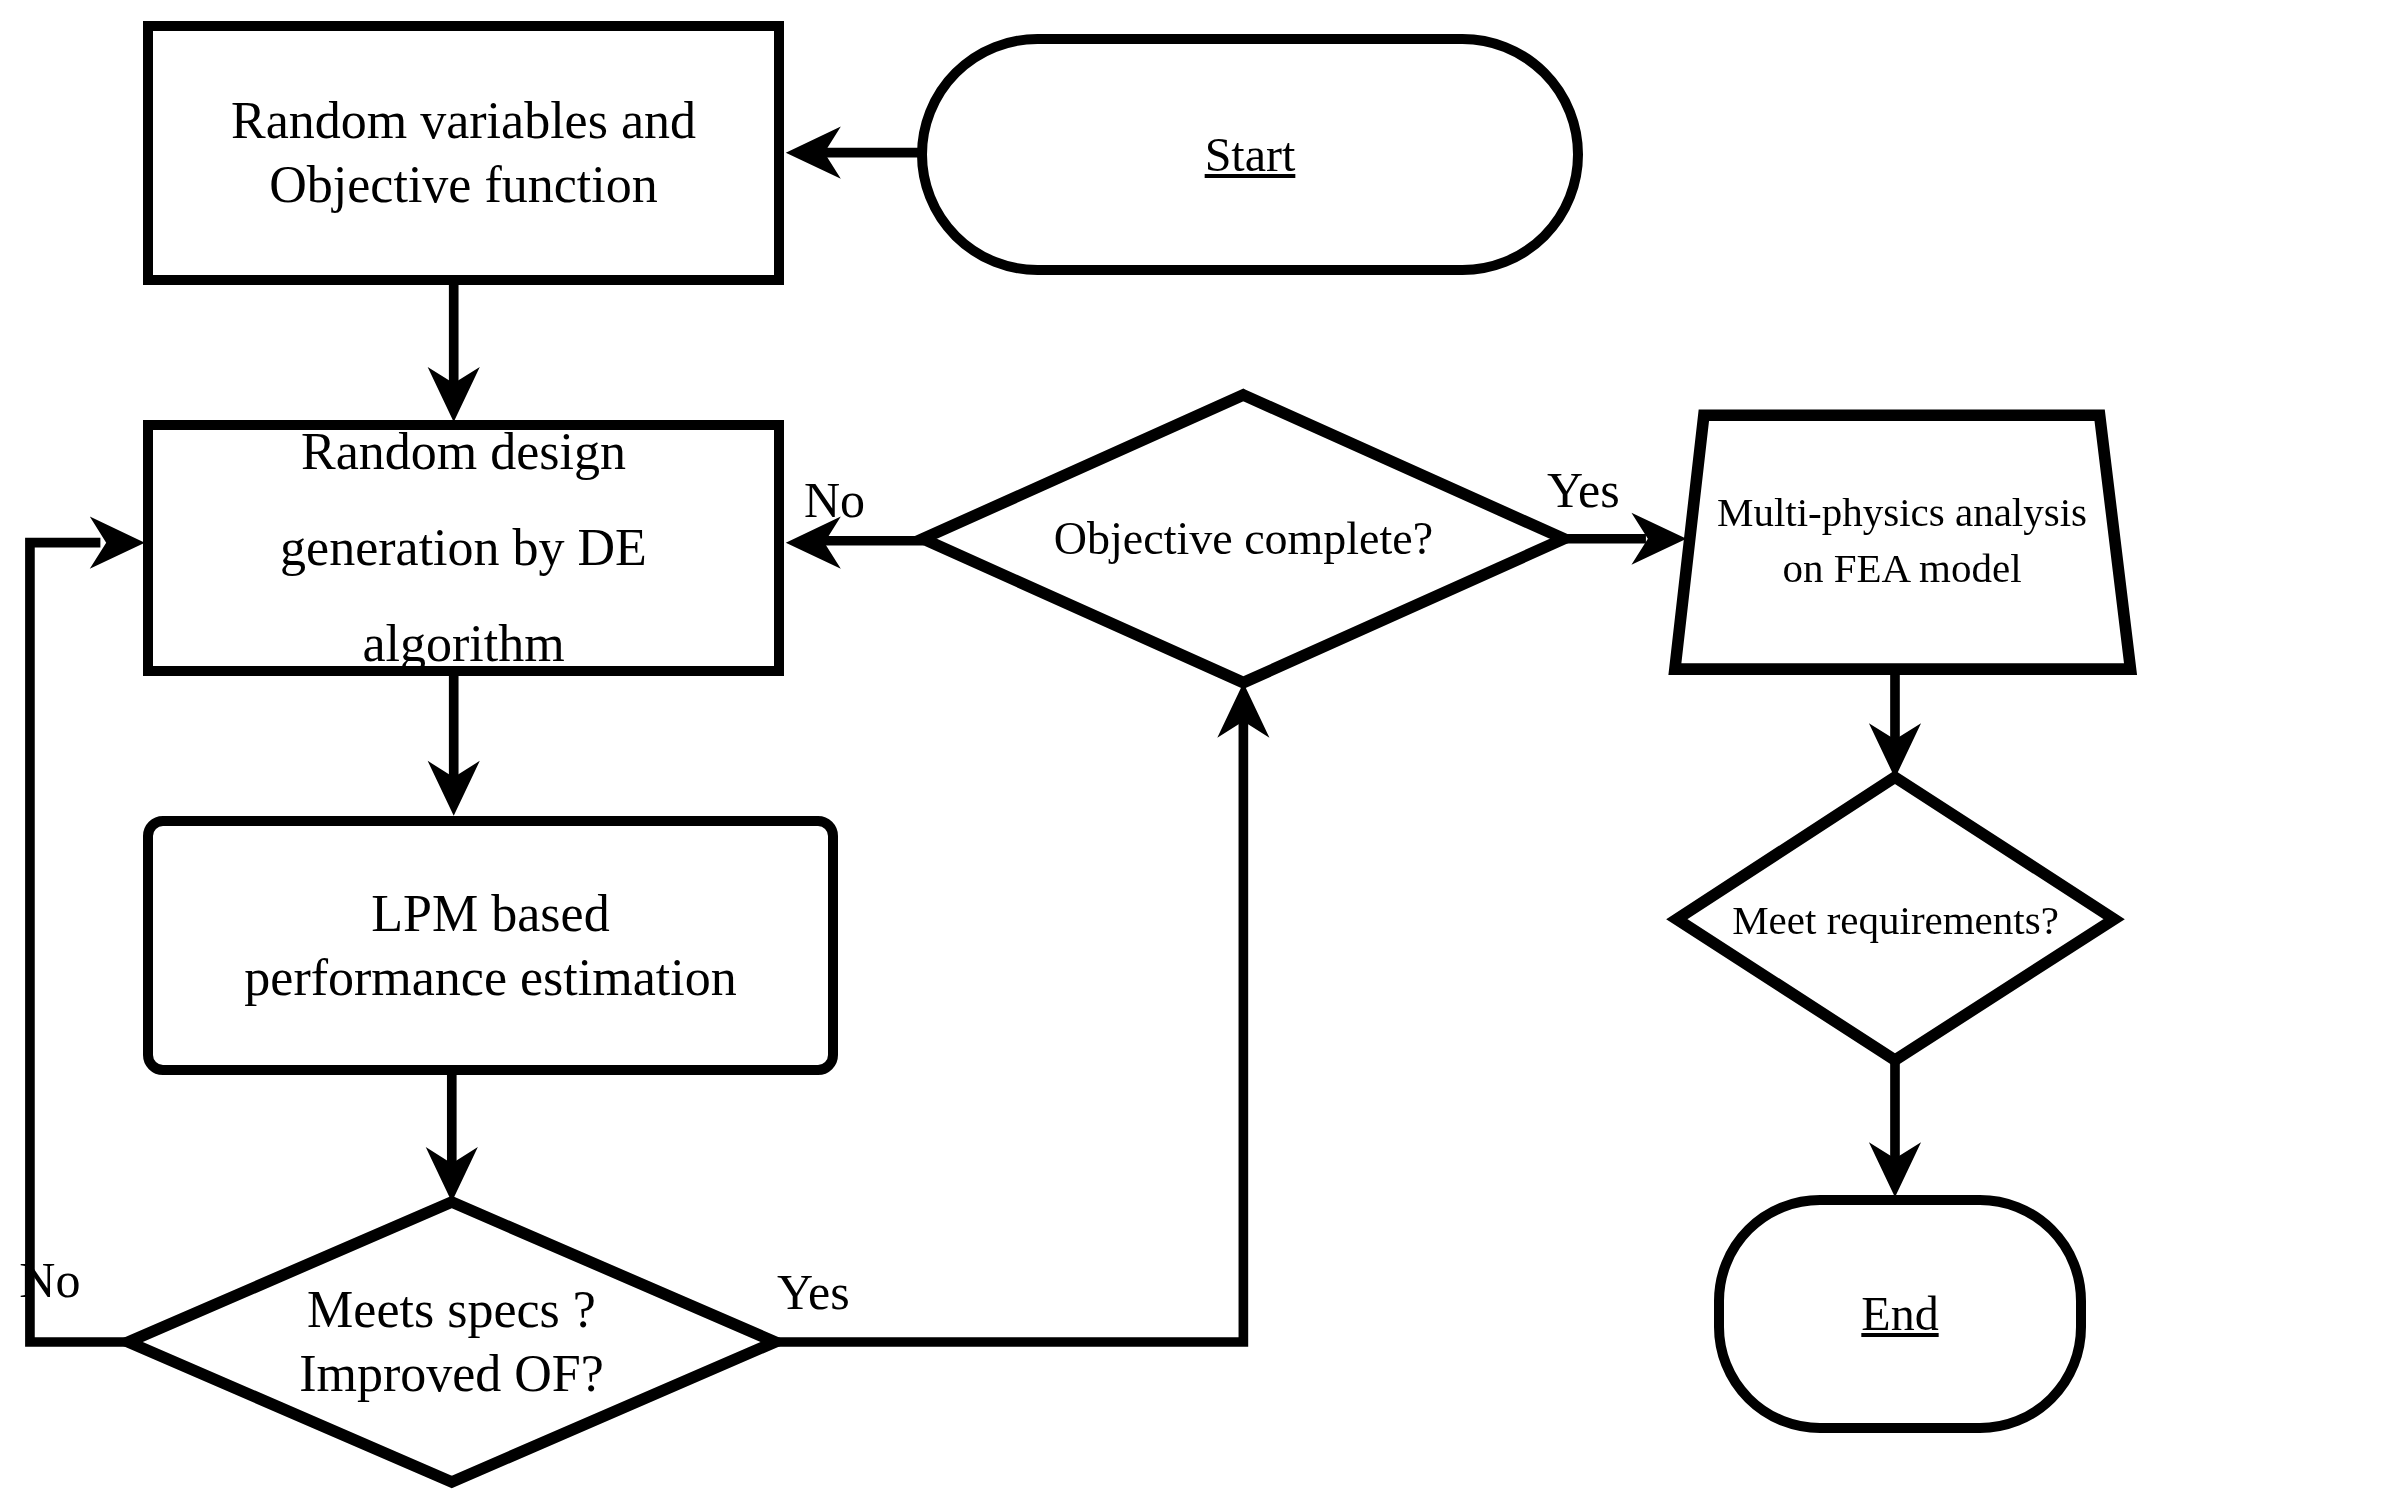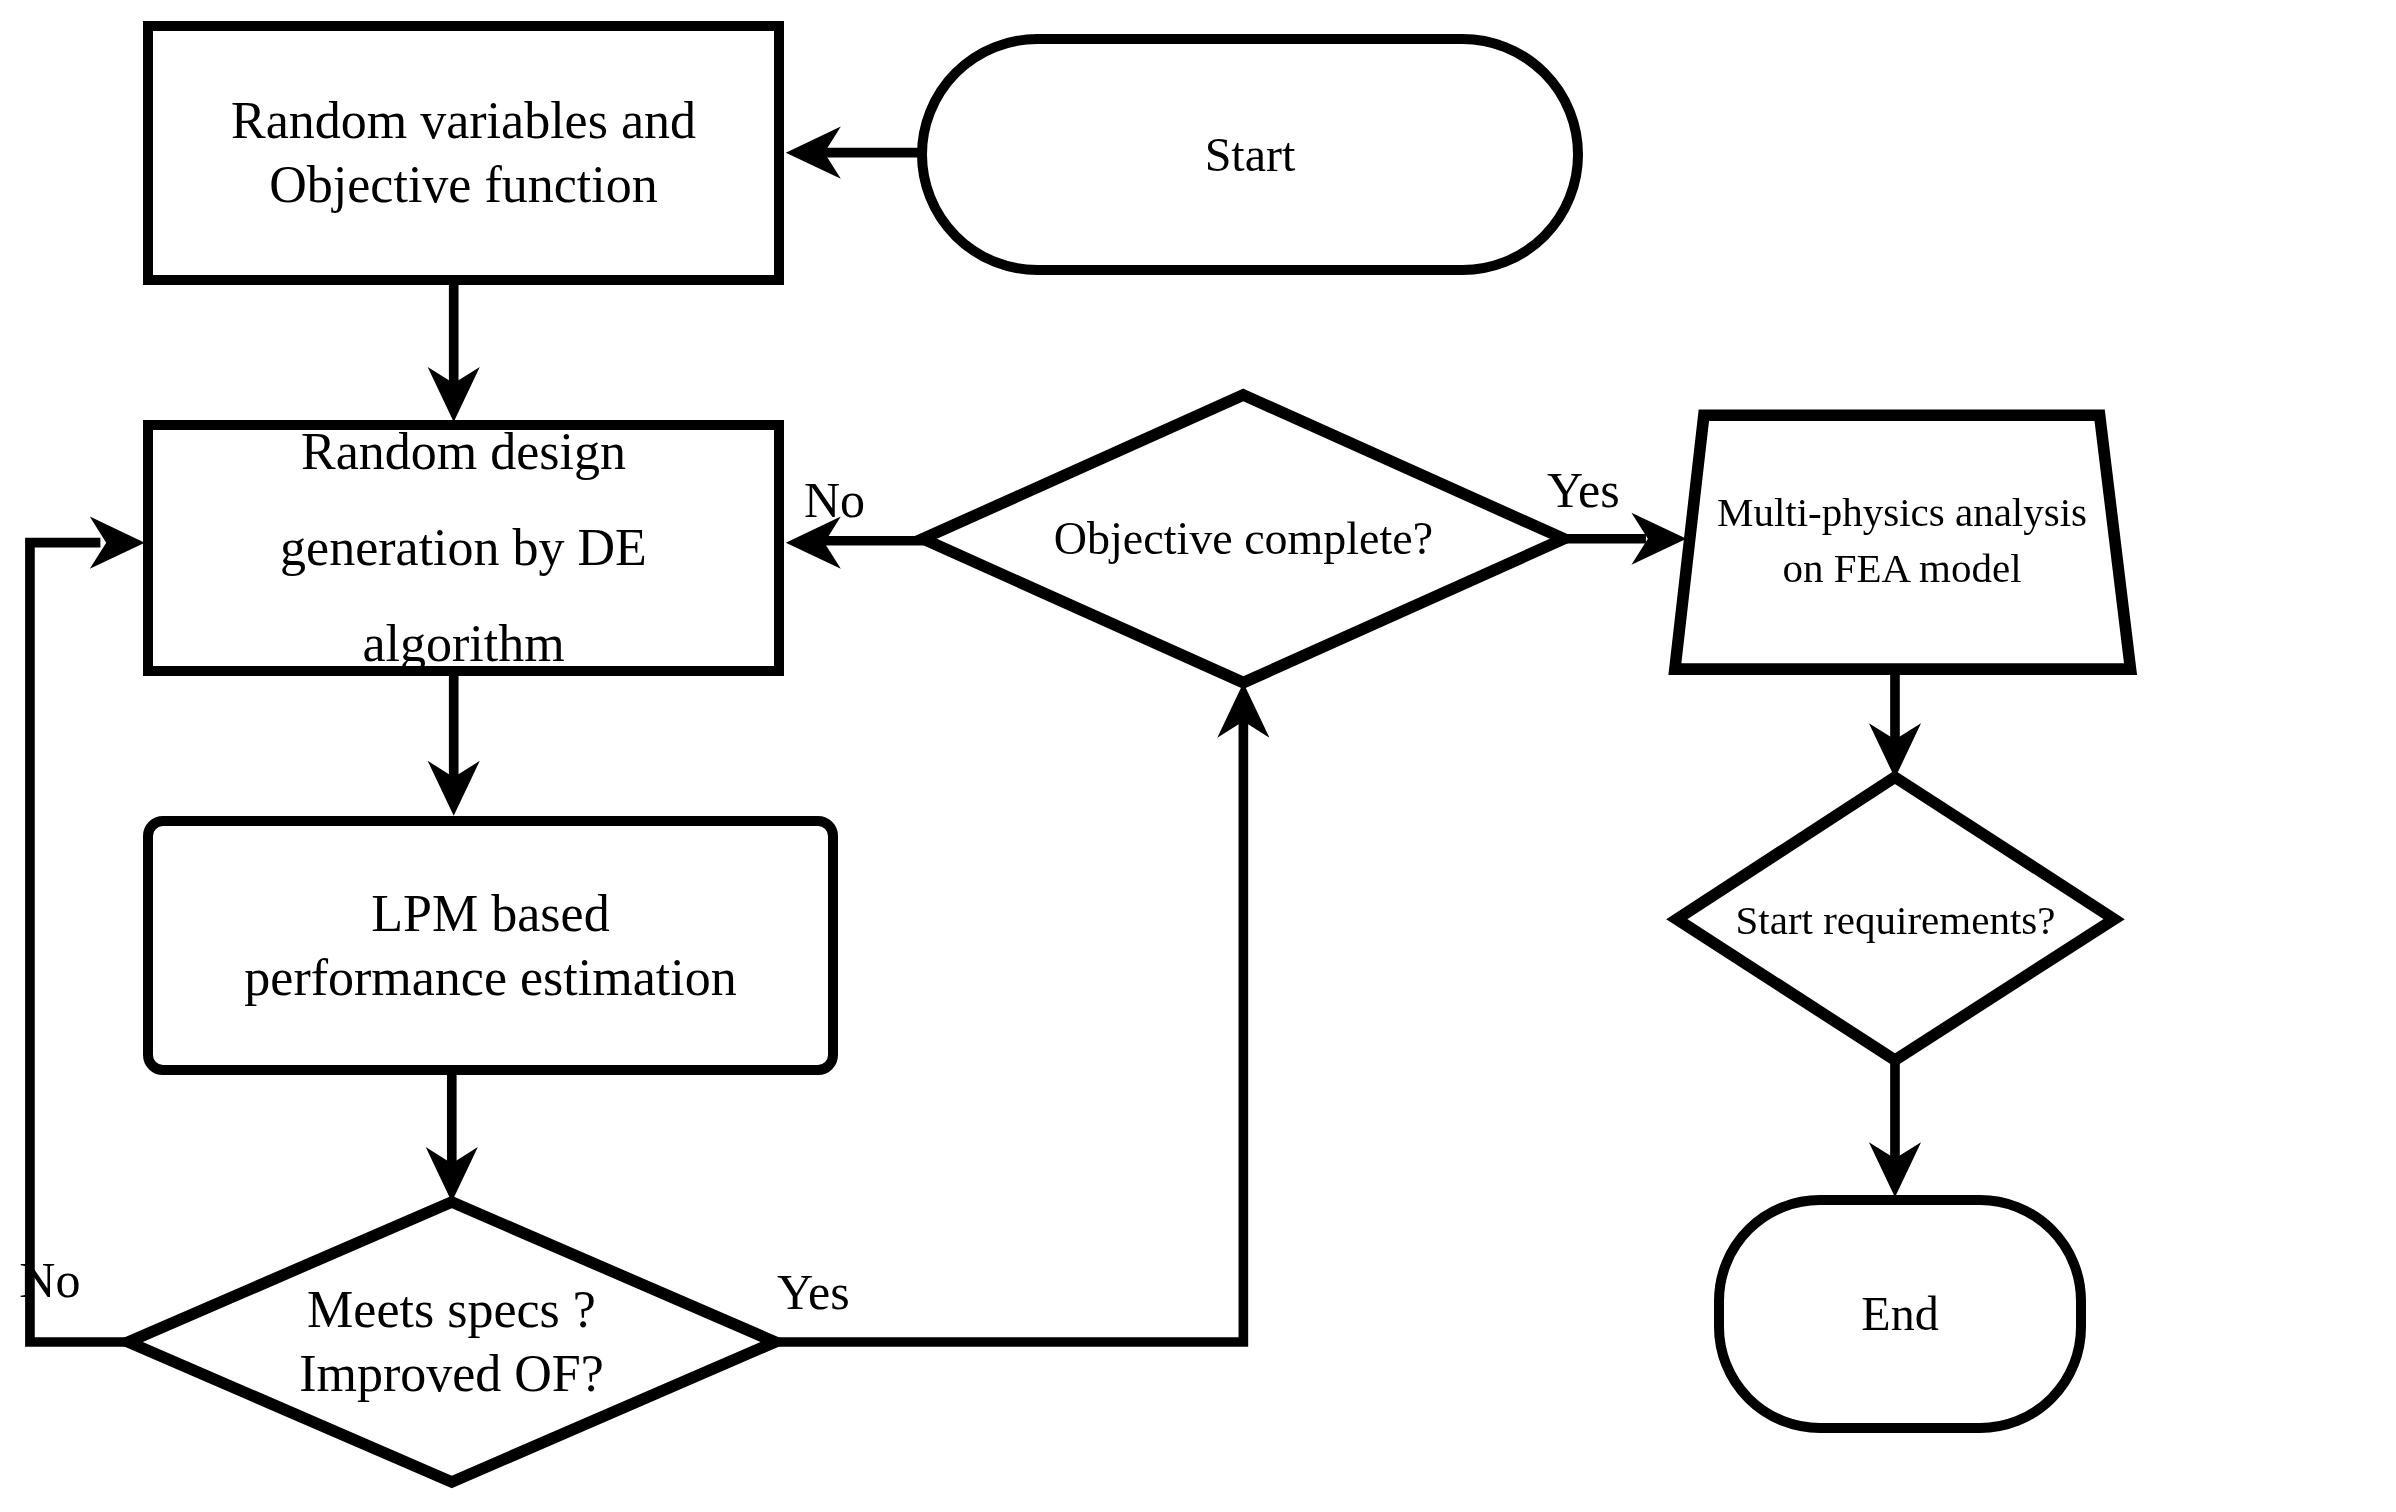--- a/index.html
+++ b/index.html
@@ -25,21 +25,21 @@
     border: 10.6px solid #000000;
     display: flex;
     flex-direction: column;
     align-items: center;
     justify-content: center;
     text-align: center;
     z-index: 1;
     font-size: 52px;
     line-height: 64px;
   }
-  .pill { border-radius: 135px; font-size: 48px; }
+  .pill { border-radius: 135px; font-size: 48px; text-decoration: underline; }
   .overlay {
     position: absolute;
     display: flex;
     flex-direction: column;
     align-items: center;
     justify-content: center;
     text-align: center;
     background: transparent;
     z-index: 2;
     font-size: 52px;
@@ -136,21 +136,21 @@
   <div class="overlay t-d2">
     <div>Objective complete?</div>
   </div>
 
   <div class="overlay t-trap">
     <div>Multi-physics analysis</div>
     <div>on FEA model</div>
   </div>
 
   <div class="overlay t-d3">
-    <div>Start requirements?</div>
+    <div>Meet requirements?</div>
   </div>
 
   <div class="lbl t-no1">No</div>
   <div class="lbl t-yes1">Yes</div>
   <div class="lbl t-no2">No</div>
   <div class="lbl t-yes2">Yes</div>
 
 </div>
 
 

